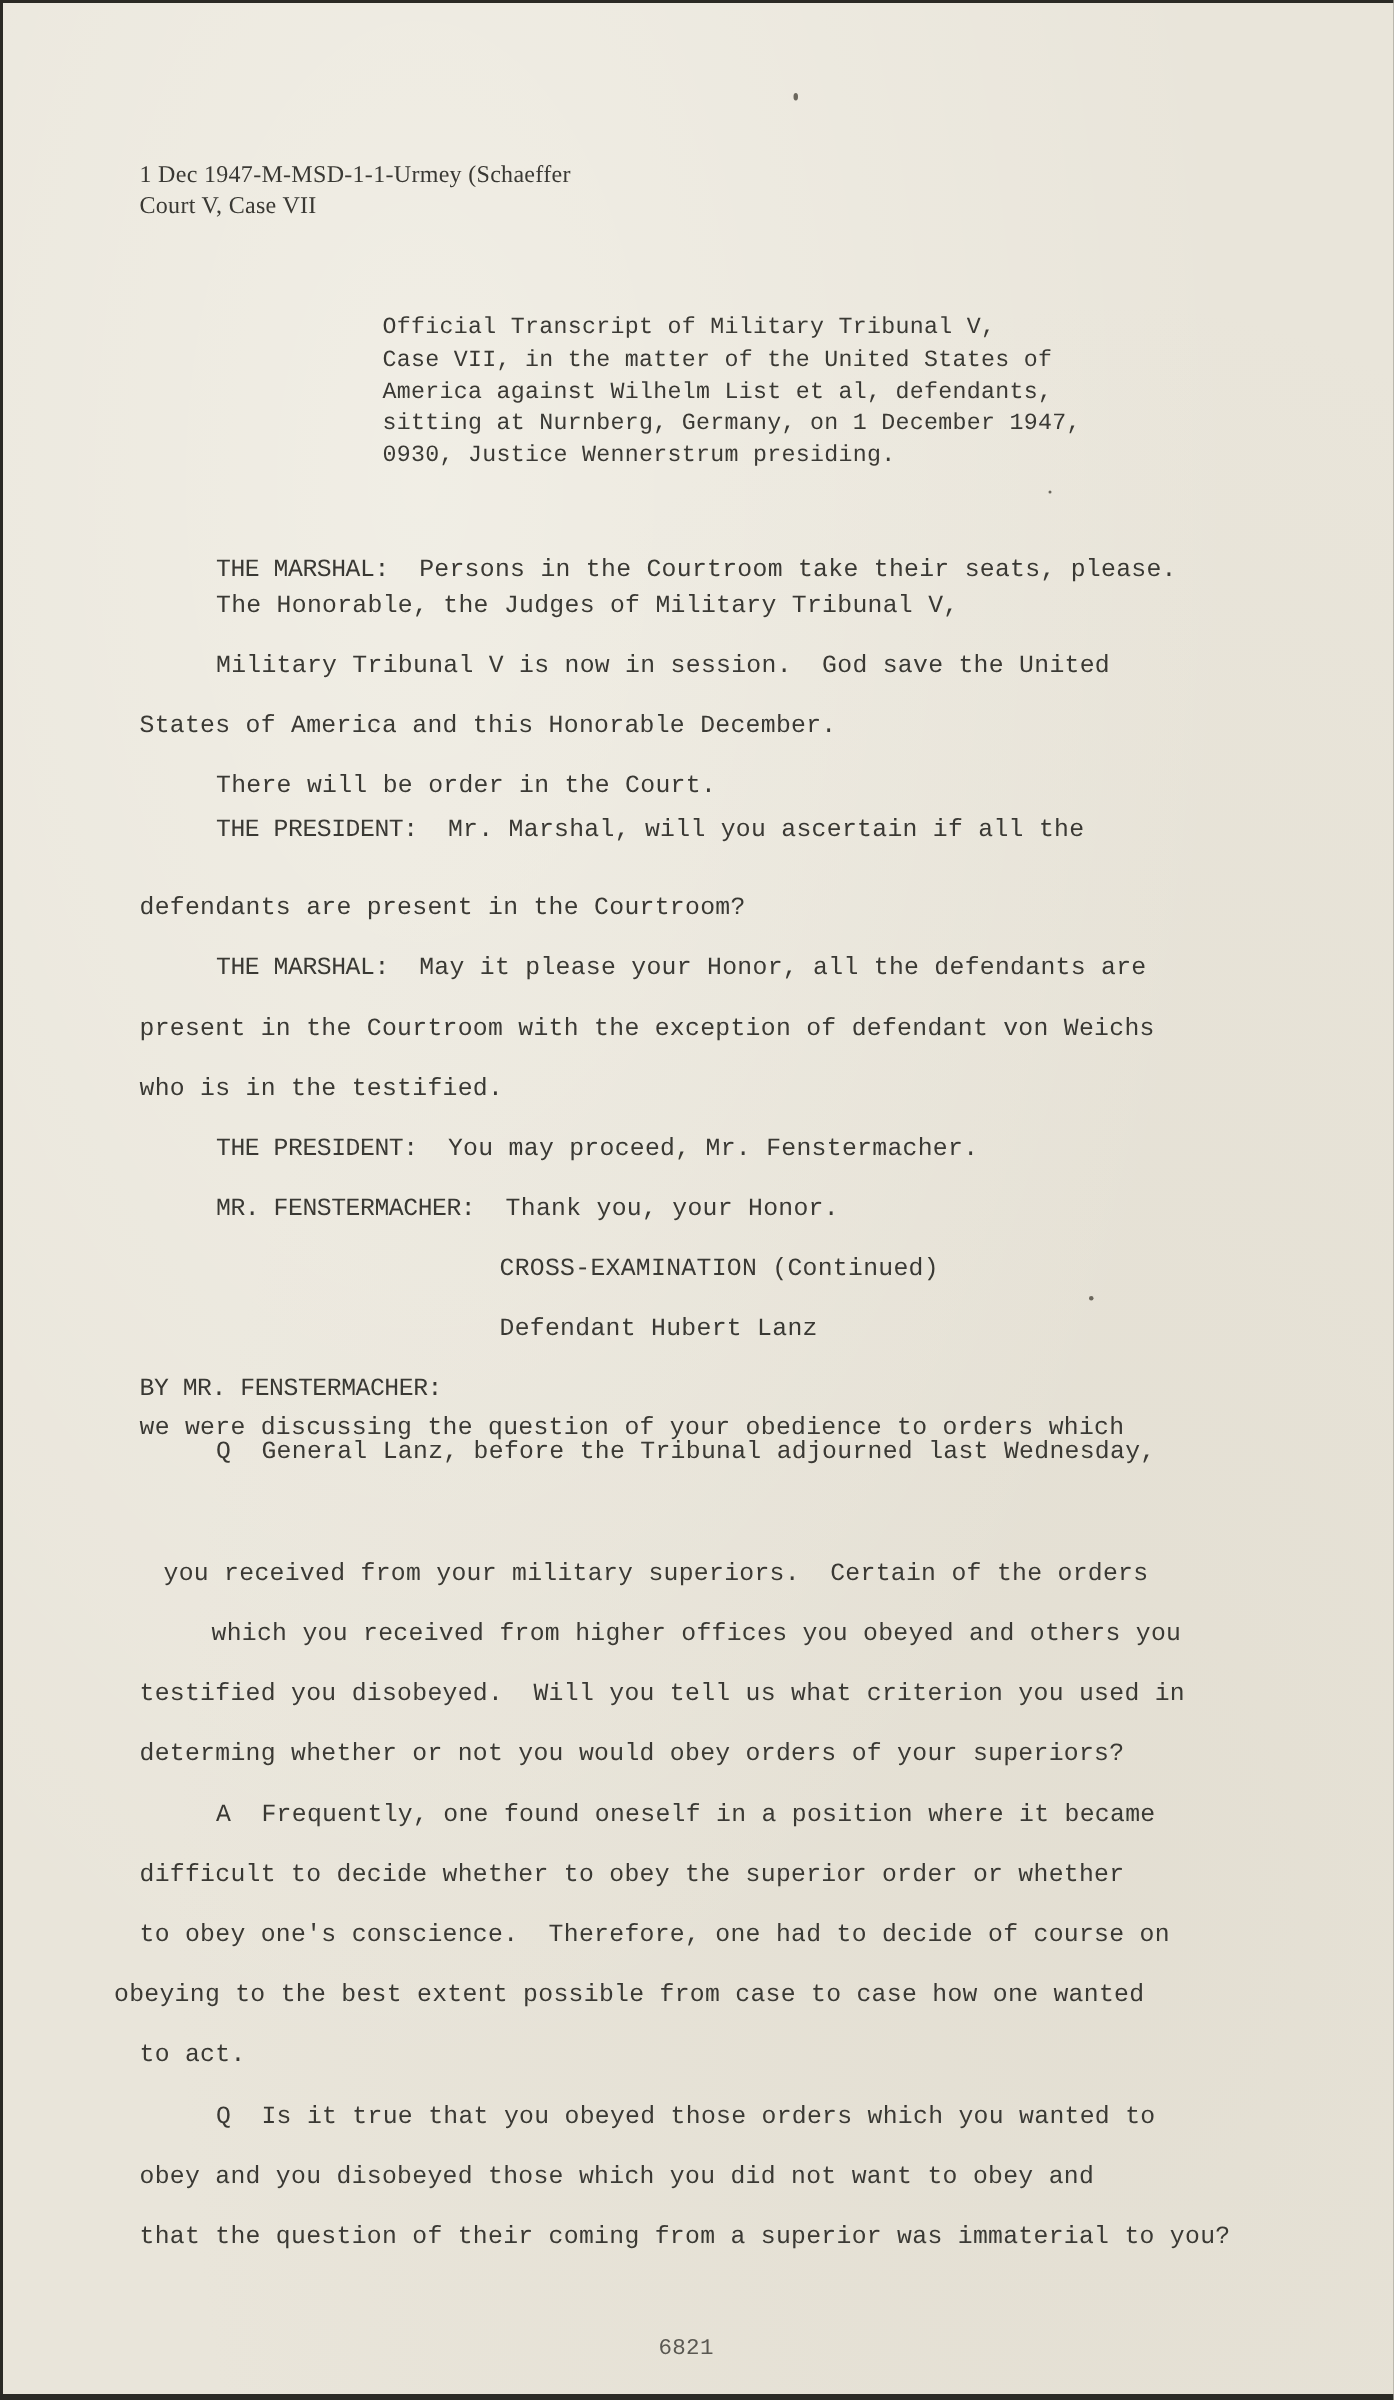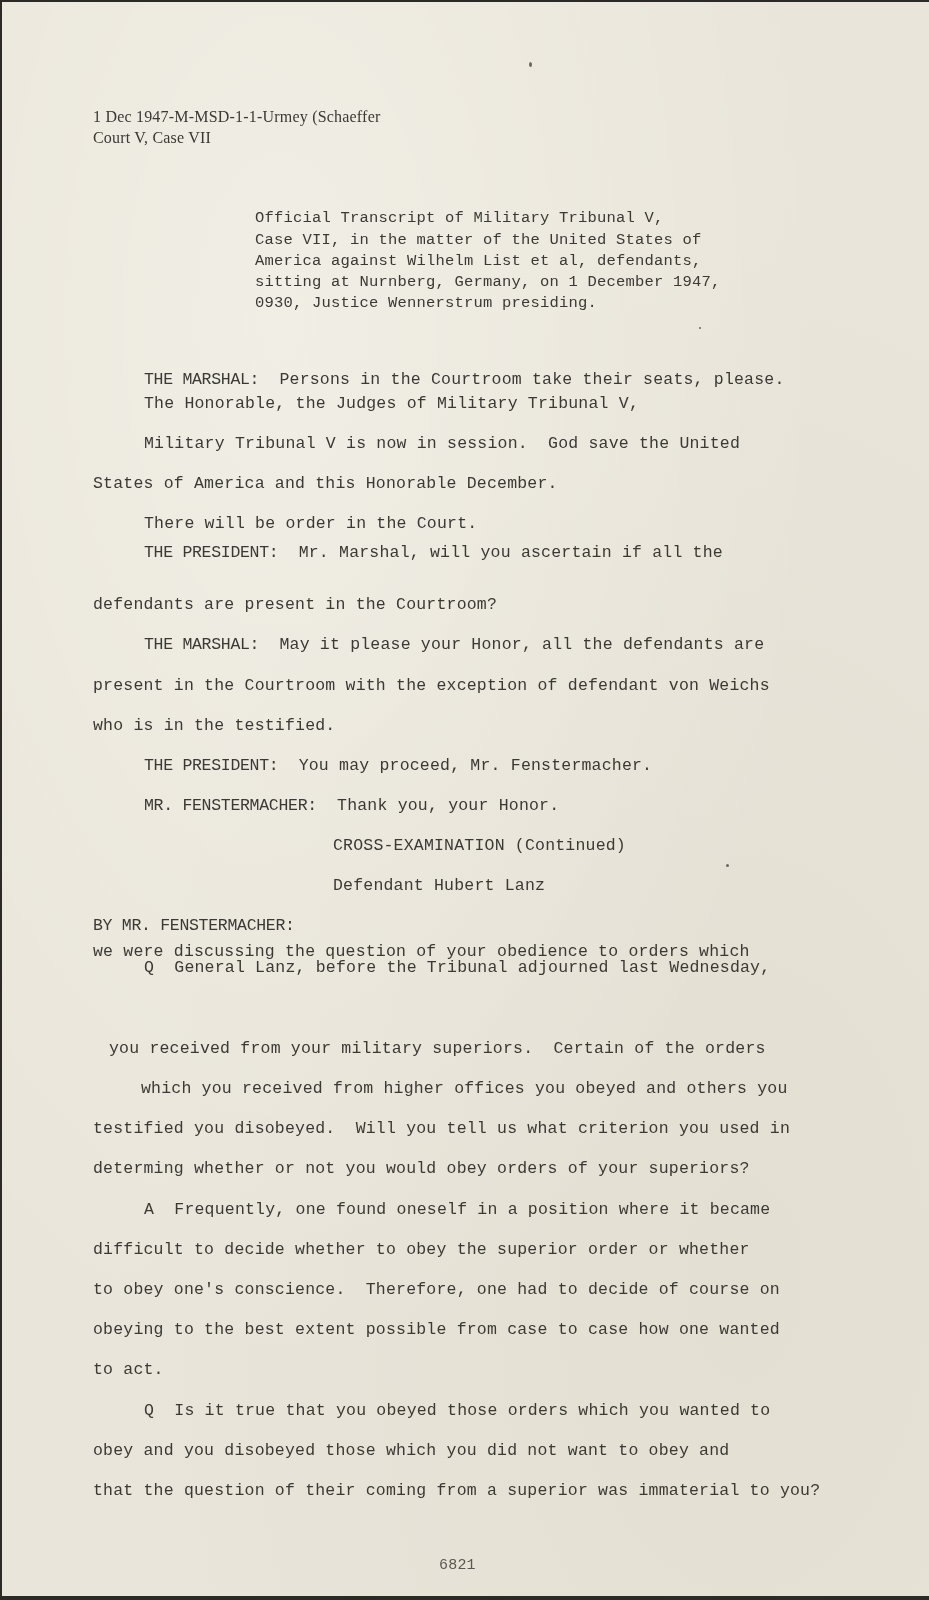--- a/index.html
+++ b/index.html
@@ -82,21 +82,21 @@
   <div class="tw" style="left:142px; top:956px;">Q  General Lanz, before the Tribunal adjourned last Wednesday,</div>
   <div class="tw" style="left:91px; top:940px;">we were discussing the question of your obedience to orders which</div>
   <div class="tw" style="left:107px; top:1037px;">you received from your military superiors.  Certain of the orders</div>
   <div class="tw" style="left:91px; top:1077px;margin-left:48px;">which you received from higher offices you obeyed and others you</div>
   <div class="tw" style="left:91px; top:1117px;">testified you disobeyed.  Will you tell us what criterion you used in</div>
   <div class="tw" style="left:91px; top:1157px;">determing whether or not you would obey orders of your superiors?</div>
 
   <div class="tw" style="left:142px; top:1198px;">A  Frequently, one found oneself in a position where it became</div>
   <div class="tw" style="left:91px; top:1238px;">difficult to decide whether to obey the superior order or whether</div>
   <div class="tw" style="left:91px; top:1278px;">to obey one's conscience.  Therefore, one had to decide of course on</div>
-  <div class="tw" style="left:91px; top:1318px;font-family:Liberation Mono, monospace;">obeying to the best extent possible from case to case how one wanted</div>
+  <div class="tw" style="left:74px; top:1318px;font-family:Liberation Mono, monospace;">obeying to the best extent possible from case to case how one wanted</div>
   <div class="tw" style="left:91px; top:1358px;">to act.</div>
 
   <div class="tw" style="left:142px; top:1399px;">Q  Is it true that you obeyed those orders which you wanted to</div>
   <div class="tw" style="left:91px; top:1439px;">obey and you disobeyed those which you did not want to obey and</div>
   <div class="tw" style="left:91px; top:1479px;">that the question of their coming from a superior was immaterial to you?</div>
 
   <div class="tw pagenum" style="left:437px; top:1555px;">6821</div>
 
   <div class="speck" style="left:527px; top:60px; width:3px; height:5px;"></div>
   <div class="speck" style="left:697px; top:325px; width:2px; height:2px;"></div>

